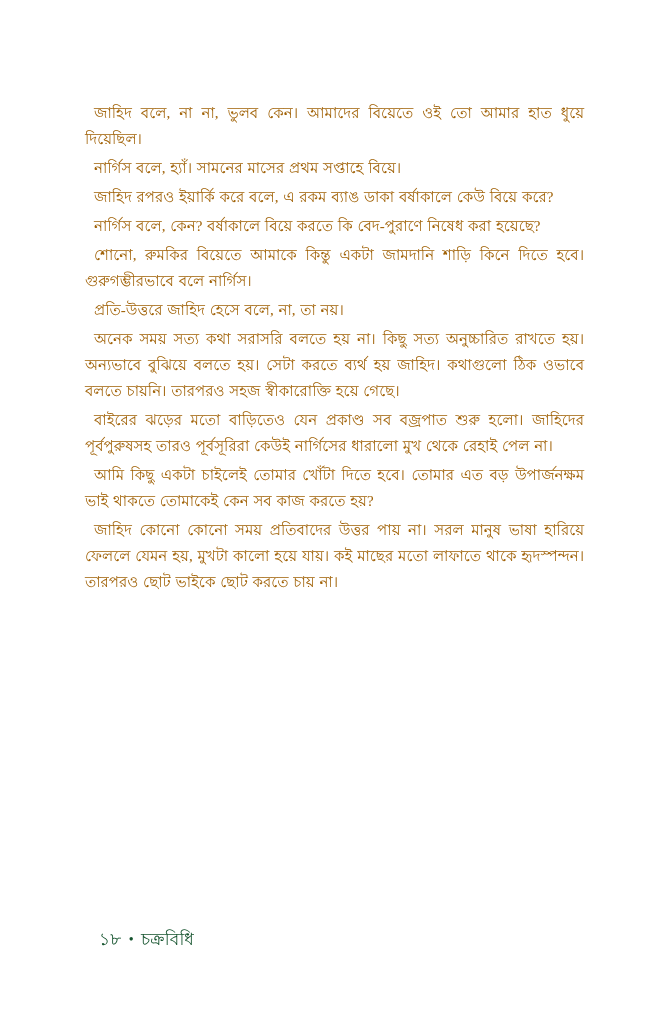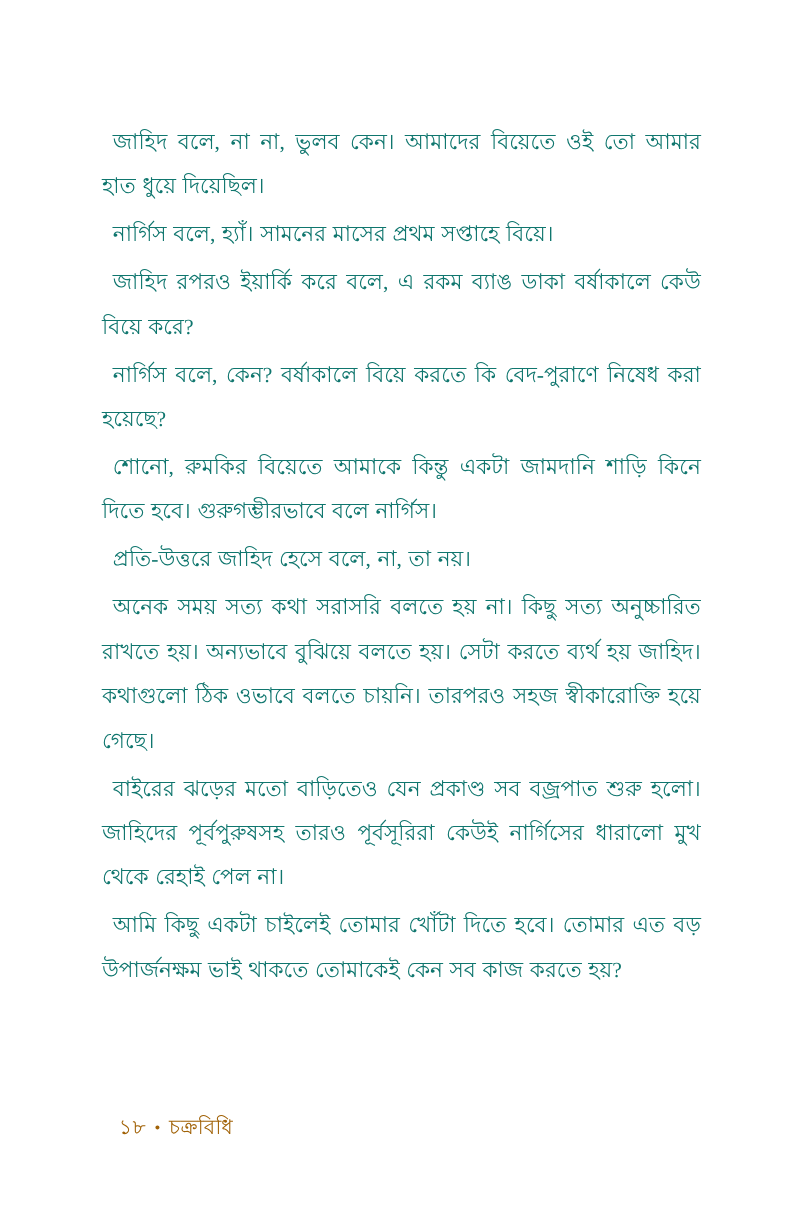--- a/index.html
+++ b/index.html
@@ -13,38 +13,38 @@
     height: 1024px;
     background: #ffffff;
     overflow: hidden;
     font-family: "Liberation Serif", "DejaVu Serif", serif;
   }
   .text-block {
     position: absolute;
     left: 85px;
     top: 100px;
     width: 499px;
-    color: #0f766e;
-    font-size: 18px;
-    line-height: 37px;
+    color: #a16207;
+    font-size: 15px;
+    line-height: 26px;
     text-align: justify;
     text-justify: inter-word;
   }
   .text-block p {
     margin: 0 0 3px 0;
     text-indent: 9px;
     word-spacing: 1px;
   }
   .footer {
     position: absolute;
     left: 99px;
     top: 929px;
     font-size: 17px;
     line-height: 22px;
-    color: #a16207;
+    color: #14532d;
     letter-spacing: 0.3px;
     white-space: nowrap;
   }
   .footer .bullet {
     display: inline-block;
     margin: 0 7px;
     font-size: 14px;
     vertical-align: 1px;
   }
 </style>
@@ -56,19 +56,20 @@
   <div class="text-block">
     <p>জাহিদ বলে, না না, ভুলব কেন। আমাদের বিয়েতে ওই তো আমার হাত ধুয়ে দিয়েছিল।</p>
     <p>নার্গিস বলে, হ্যাঁ। সামনের মাসের প্রথম সপ্তাহে বিয়ে।</p>
     <p>জাহিদ রপরও ইয়ার্কি করে বলে, এ রকম ব্যাঙ ডাকা বর্ষাকালে কেউ বিয়ে করে?</p>
     <p>নার্গিস বলে, কেন? বর্ষাকালে বিয়ে করতে কি বেদ-পুরাণে নিষেধ করা হয়েছে?</p>
     <p>শোনো, রুমকির বিয়েতে আমাকে কিন্তু একটা জামদানি শাড়ি কিনে দিতে হবে। গুরুগম্ভীরভাবে বলে নার্গিস।</p>
     <p>প্রতি-উত্তরে জাহিদ হেসে বলে, না, তা নয়।</p>
     <p>অনেক সময় সত্য কথা সরাসরি বলতে হয় না। কিছু সত্য অনুচ্চারিত রাখতে হয়। অন্যভাবে বুঝিয়ে বলতে হয়। সেটা করতে ব্যর্থ হয় জাহিদ। কথাগুলো ঠিক ওভাবে বলতে চায়নি। তারপরও সহজ স্বীকারোক্তি হয়ে গেছে।</p>
     <p>বাইরের ঝড়ের মতো বাড়িতেও যেন প্রকাণ্ড সব বজ্রপাত শুরু হলো। জাহিদের পূর্বপুরুষসহ তারও পূর্বসূরিরা কেউই নার্গিসের ধারালো মুখ থেকে রেহাই পেল না।</p>
     <p>আমি কিছু একটা চাইলেই তোমার খোঁটা দিতে হবে। তোমার এত বড় উপার্জনক্ষম ভাই থাকতে তোমাকেই কেন সব কাজ করতে হয়?</p>
+    <p>জাহিদ কোনো কোনো সময় প্রতিবাদের উত্তর পায় না। সরল মানুষ ভাষা হারিয়ে ফেললে যেমন হয়, মুখটা কালো হয়ে যায়। কই মাছের মতো লাফাতে থাকে হৃদস্পন্দন। তারপরও ছোট ভাইকে ছোট করতে চায় না।</p>
   </div>
 
   <div class="footer">
     <span>১৮</span><span class="bullet">•</span><span>চক্রবিধি</span>
   </div>
 
 </div>
 
 </body></html>

